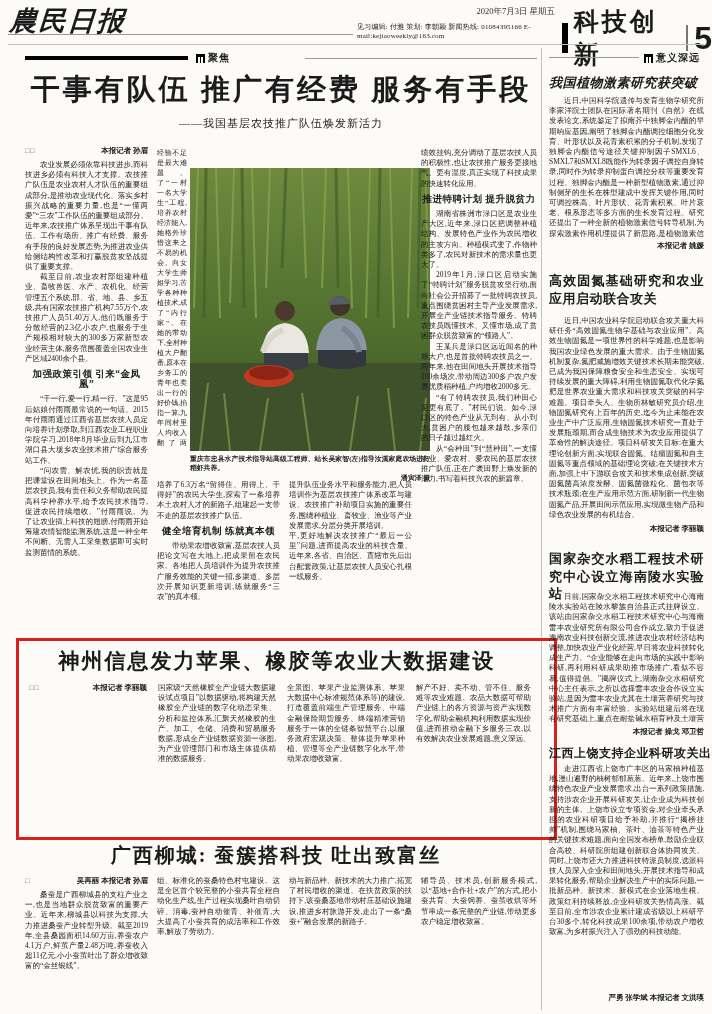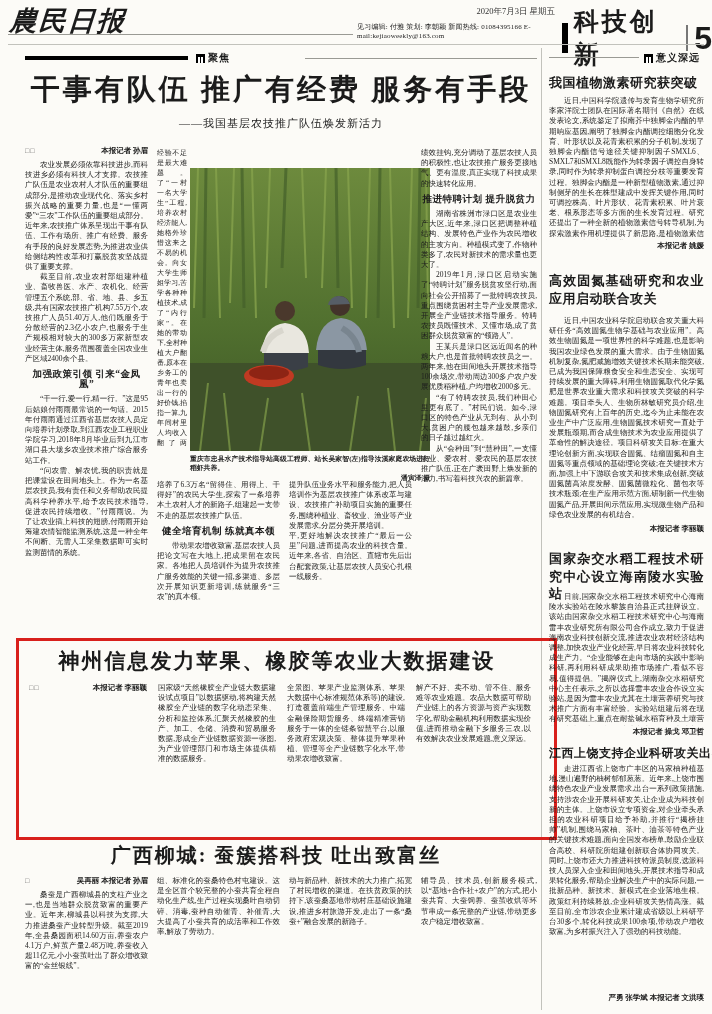--- a/index.html
+++ b/index.html
@@ -214,21 +214,21 @@
   <div class="abs bodytext" style="left:421px;top:876px;width:116px;height:138px;">
     <p style="text-indent:0;">辅导员、技术员,创新服务模式,以“基地+合作社+农户”的方式,把小蚕共育、大蚕饲养、蚕茧收烘等环节串成一条完整的产业链,带动更多农户稳定增收致富。</p>
   </div>
 
   <div class="abs rule" style="left:549px;top:57px;width:90px;height:1px;"></div>
   <div class="abs tagrow" style="left:644px;top:51px;">
     <span class="tagicon"></span>
     <span class="taglabel">意义深远</span>
   </div>
 
-  <div class="abs sidetitle" style="left:549px;top:74px;width:155px;white-space:nowrap;">我国植物激素研究获突破</div>
+  <div class="abs sidetitle" style="left:549px;top:74px;width:155px;white-space:nowrap;font-style:italic;">我国植物激素研究获突破</div>
   <div class="abs bodytext" style="left:549px;top:96px;width:155px;height:144px;">
     <p>近日,中国科学院遗传与发育生物学研究所李家洋院士团队在国际著名期刊《自然》在线发表论文,系统鉴定了拟南芥中独脚金内酯的早期响应基因,阐明了独脚金内酯调控细胞分化发育、叶形状以及花青素积累的分子机制,发现了独脚金内酯信号途径关键抑制因子SMXL6、SMXL7和SMXL8既能作为转录因子调控自身转录,同时作为转录抑制蛋白调控分枝等重要发育过程。独脚金内酯是一种新型植物激素,通过抑制侧芽的生长在株型建成中发挥关键作用,同时可调控株高、叶片形状、花青素积累、叶片衰老、根系形态等多方面的生长发育过程。研究还提出了一种全新的植物激素信号转导机制,为探索激素作用机理提供了新思路,是植物激素信号转导领域的突破性进展。</p>
   </div>
   <div class="abs sidebyline" style="left:549px;top:241px;width:155px;">本报记者 姚媛</div>
 
   <div class="abs sidetitle" style="left:549px;top:272px;width:155px;">高效固氮基础研究和农业应用启动联合攻关</div>
   <div class="abs bodytext" style="left:549px;top:316px;width:155px;height:207px;">
     <p>近日,中国农业科学院启动联合攻关重大科研任务“高效固氮生物学基础与农业应用”。高效生物固氮是一项世界性的科学难题,也是影响我国农业绿色发展的重大需求。由于生物固氮机制复杂,氮肥减施增效关键技术长期未能突破,已成为我国保障粮食安全和生态安全、实现可持续发展的重大障碍,利用生物固氮取代化学氮肥是世界农业重大需求和科技攻关突破的科学难题。项目牵头人、生物所林敏研究员介绍,生物固氮研究有上百年的历史,迄今为止未能在农业生产中广泛应用,生物固氮技术研究一直处于发展瓶颈期,而合成生物技术为农业应用提供了革命性的解决途径。项目科研攻关目标:在重大理论创新方面,实现联合固氮、结瘤固氮和自主固氮等重点领域的基础理论突破;在关键技术方面,加强上中下游联合攻关和技术集成创新,突破固氮菌高浓度发酵、固氮菌微粒化、菌包衣等技术瓶颈;在生产应用示范方面,研制新一代生物固氮产品,开展田间示范应用,实现微生物产品和绿色农业发展的有机结合。</p>
   </div>
   <div class="abs sidebyline" style="left:549px;top:524px;width:155px;">本报记者 李丽颖</div>

